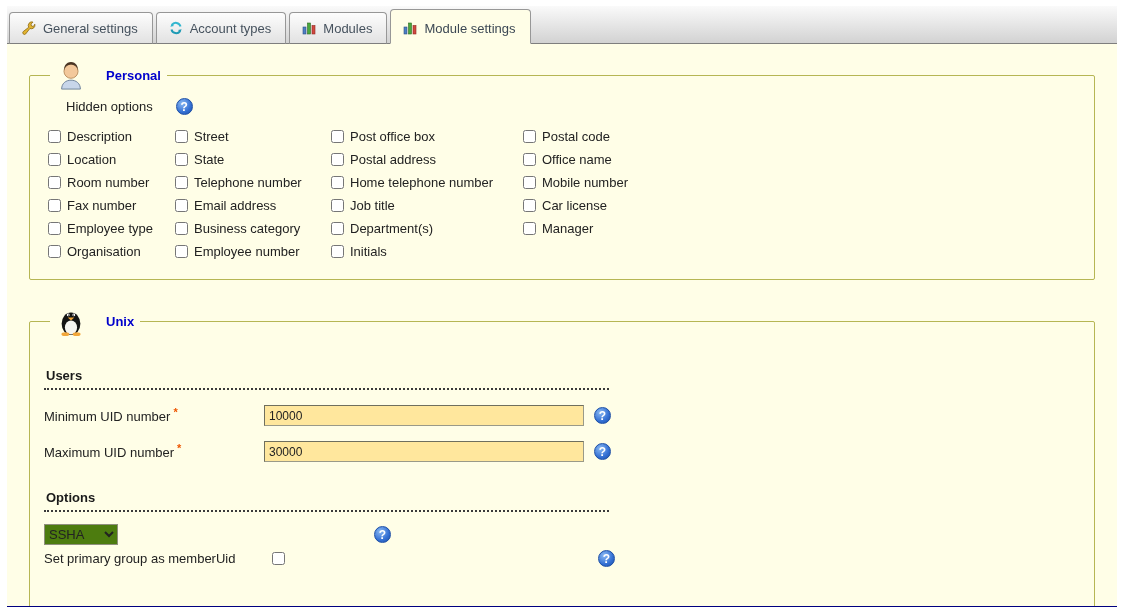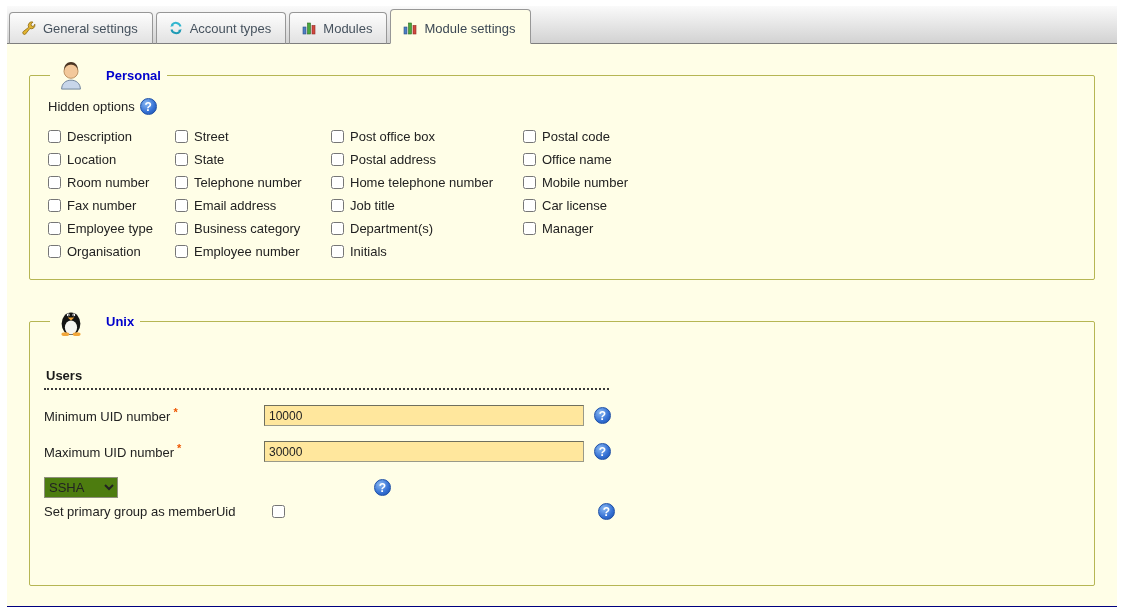--- a/index.html
+++ b/index.html
@@ -66,22 +66,22 @@
   }
   .legend-text {
     color: #0000cc;
     font-weight: bold;
   }
 
   
   .hidden-options-row {
     display: flex;
     align-items: center;
-    gap: 5px;
-    margin: 4px 0 14px 4px;
+    gap: 23px;
+    margin: 4px 0 14px 22px;
   }
   .cb-grid {
     display: grid;
     grid-template-columns: 127px 156px 192px 1fr;
     row-gap: 8px;
     margin: 0 0 4px 4px;
   }
   .cb-item { display: flex; align-items: center; gap: 6px; cursor: default; }
   .cb-item input { width: 13px; height: 13px; margin: 0; }
 
@@ -346,20 +346,23 @@
       <div class="field-row">
         <span class="field-label">
           <span>Maximum UID number</span><span class="req">*</span>
         </span>
         <span class="control">
           <input type="text" class="text-input" value="30000" style="">
         </span>
         <span class="help">?</span>
       </div>
 
+      <div class="section-line">
+        <span>Options</span>
+      </div>
 
       <div class="field-row tight">
         <span class="control">
           <select class="hash-select">
             <option>SSHA</option>
           </select>
         </span>
         <span class="help">?</span>
       </div>
 

